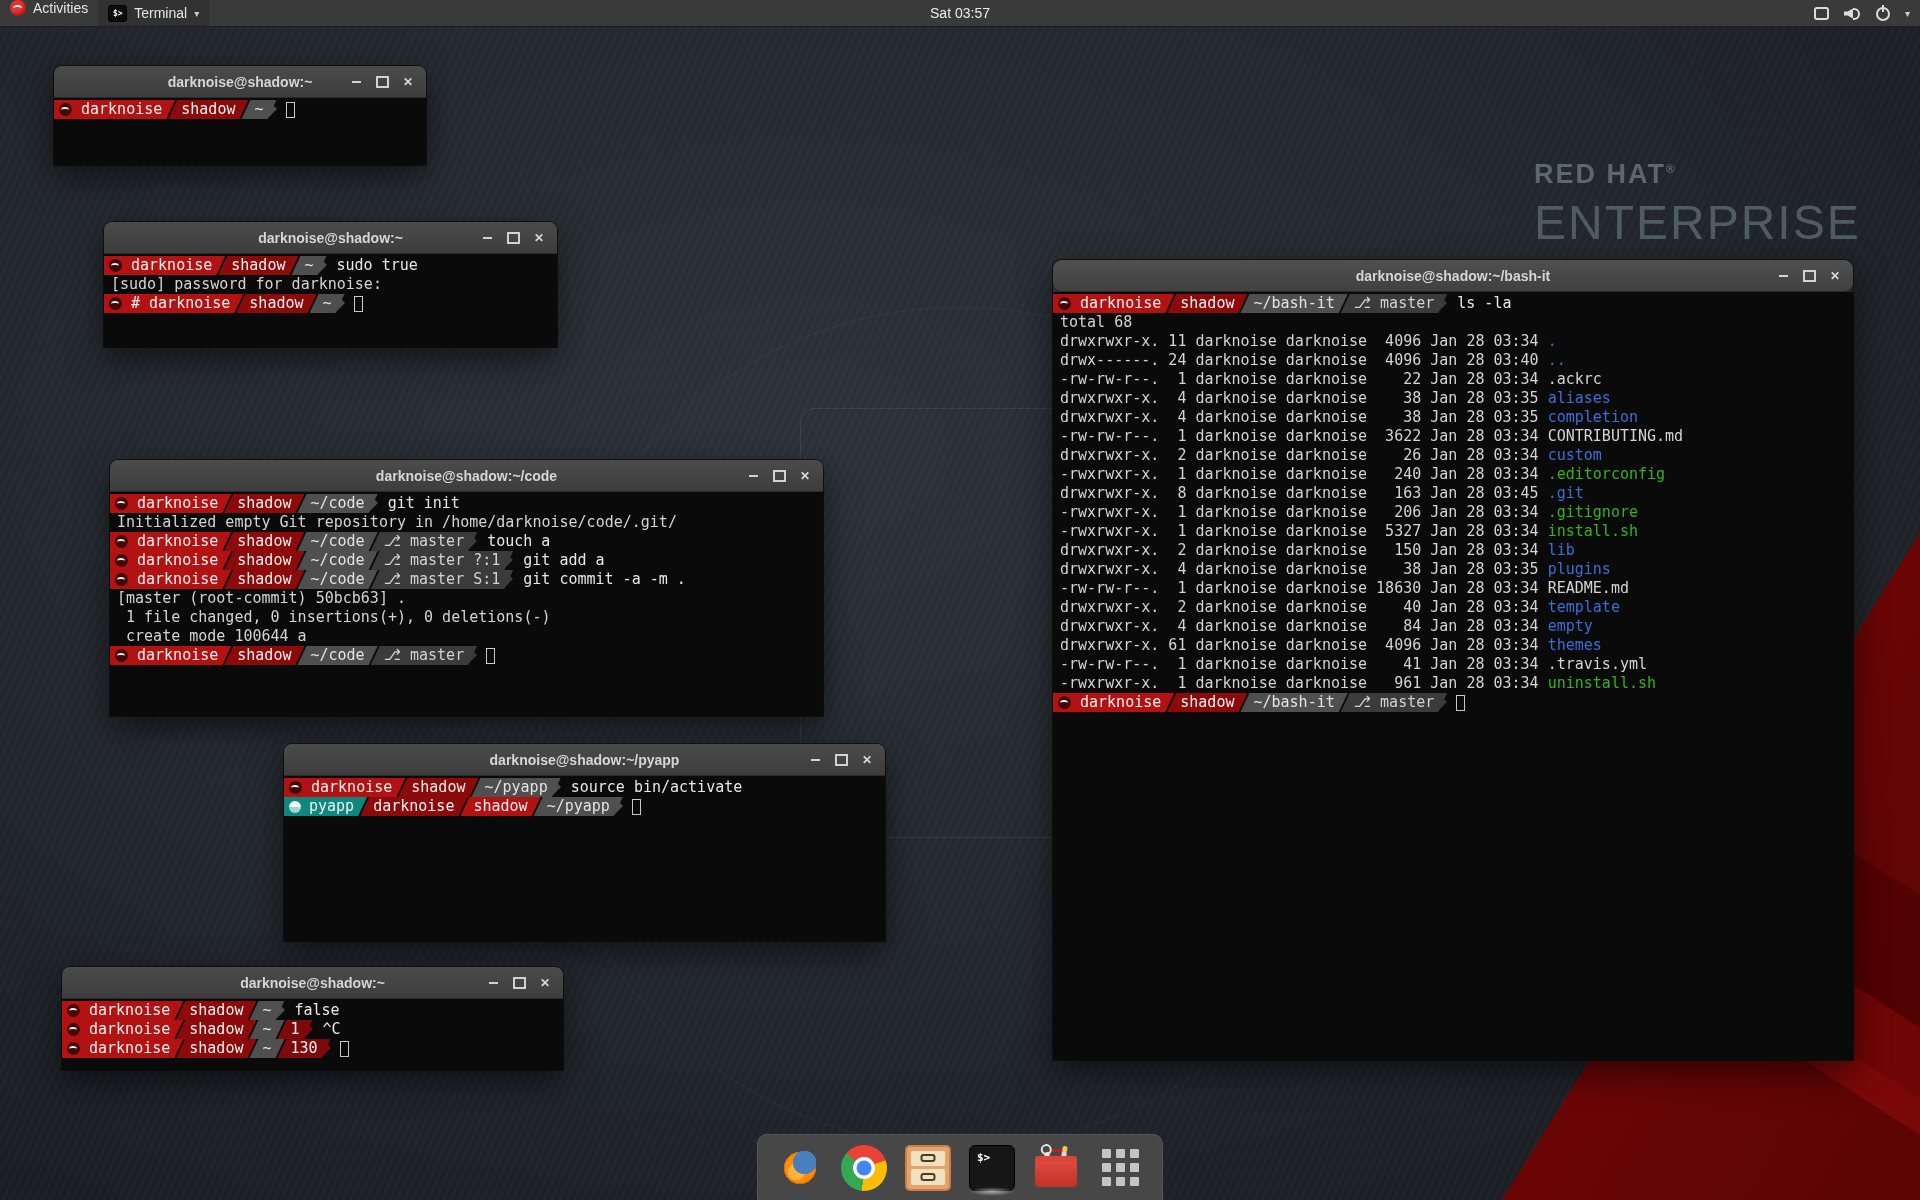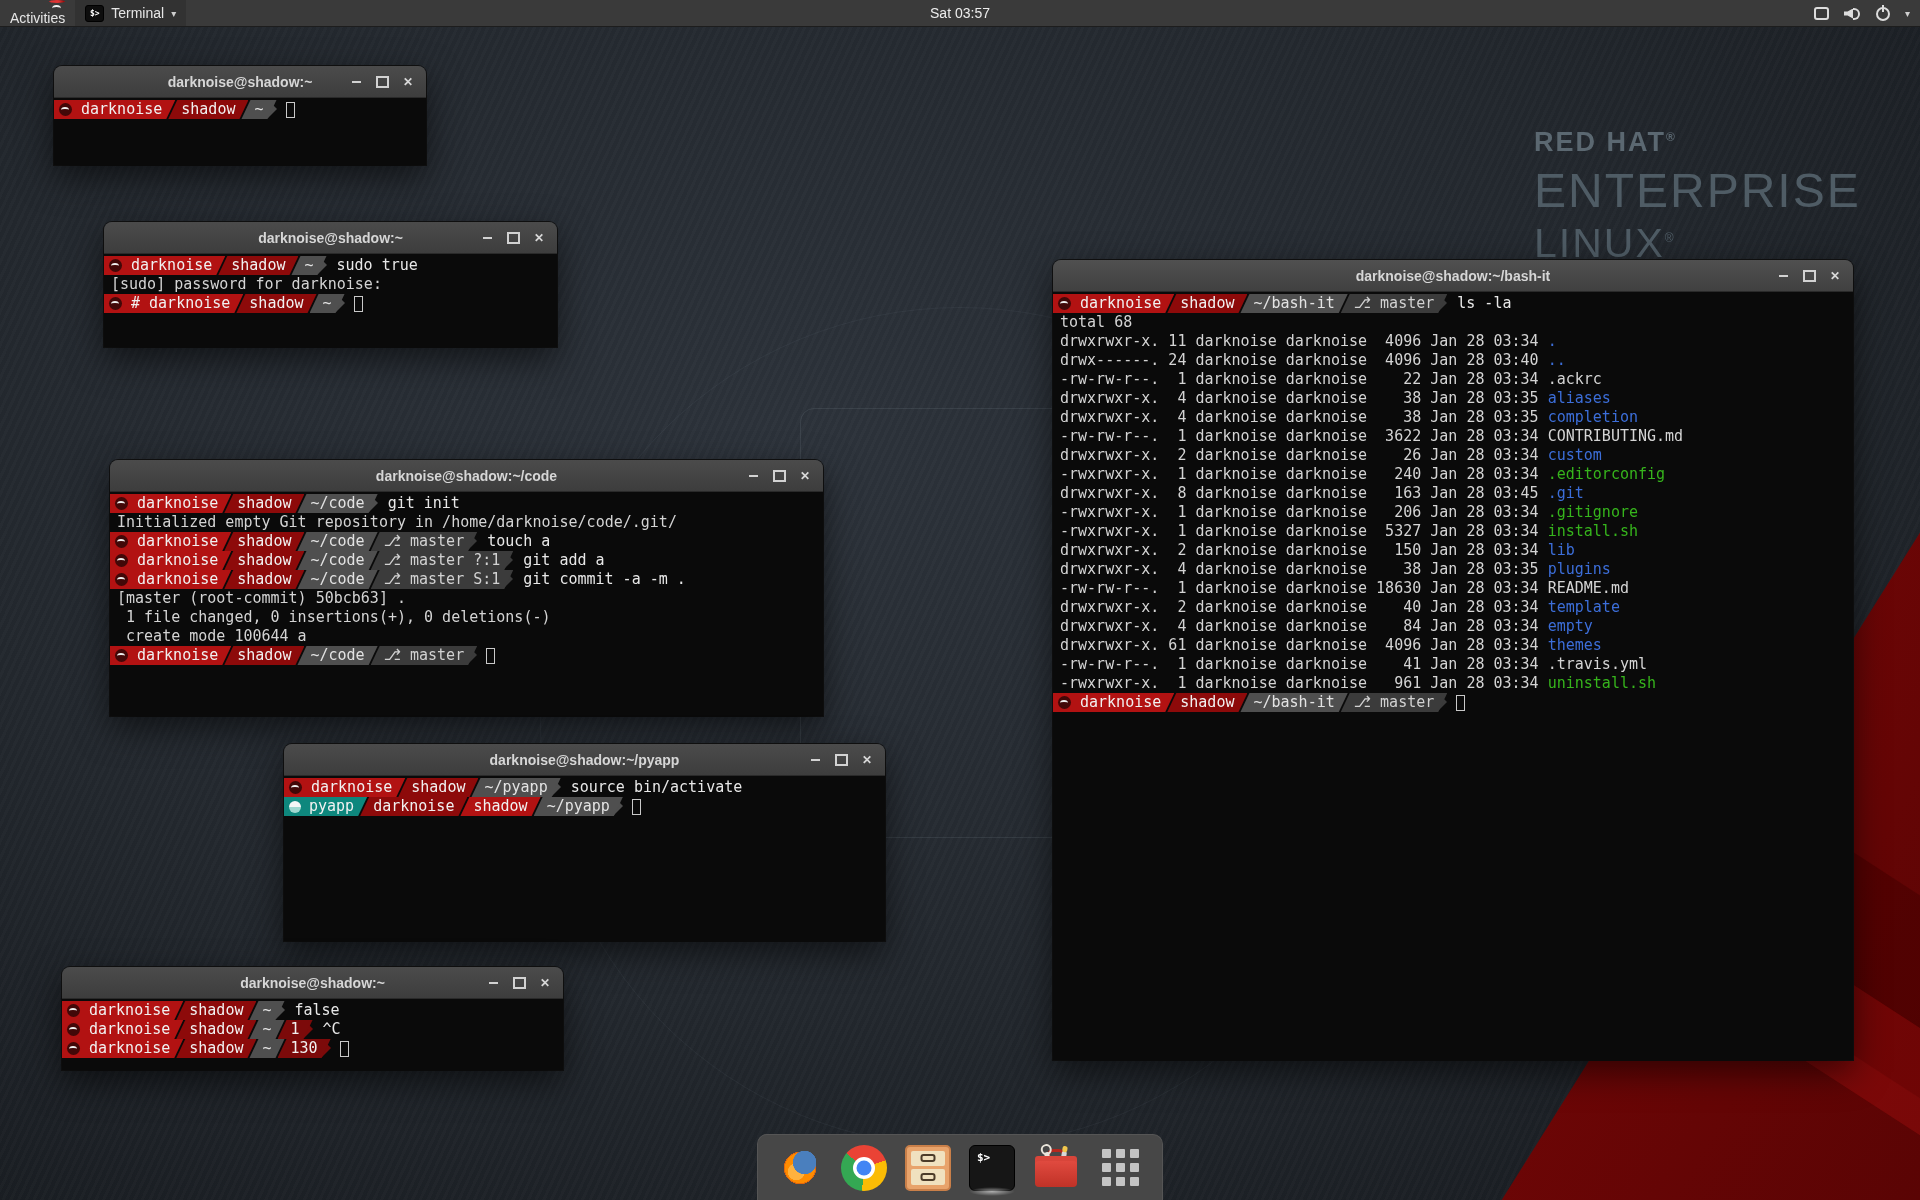--- a/index.html
+++ b/index.html
@@ -25,31 +25,31 @@
   .corner-base { position:absolute; inset:0;
     background:linear-gradient(120deg, #4f0000 0px, #9c0000 34px, #e10000 80px,
       #d30000 170px, #7e0b0b 210px, #a31010 268px, #6f0606 335px, #5a0404 100%); }
   .corner-cross { position:absolute; left:205px; top:-20px; width:170px; height:900px;
     transform:rotate(-57deg); background:rgba(70,0,0,0.55); }
   .corner-cross2 { position:absolute; left:330px; top:120px; width:90px; height:900px;
     transform:rotate(-57deg); background:rgba(255,30,30,0.18); }
 
   
   .brand { position:absolute; left:1534px; top:100px; z-index:1; color:#57646d; user-select:none; }
-  .brand .l1 { font-weight:bold; font-size:27px; letter-spacing:2px; color:#5b6871; }
+  .brand .l1 { font-weight:bold; font-size:27px; letter-spacing:2px; color:#5b6871;margin-top:32px; }
   .brand .l2 { font-size:48px; letter-spacing:2px; color:#4f5c65; margin-top:5px; }
   .brand .l3 { font-size:41px; letter-spacing:2px; color:#4f5c65; margin-top:2px; }
   .reg { font-size:12px; vertical-align:super; }
 
   
   .topbar { position:absolute; left:0; top:0; width:100%; height:27px; background:#3a3a3a;
     border-bottom:1px solid #1d1d1d; z-index:50; display:flex; align-items:center;
     color:#e6e6e6; font-size:14px; }
   .tb-left { display:flex; align-items:center; height:100%; }
-  .tb-activities { display:flex; align-items:flex-end; gap:7px; padding:0 10px; height:100%;flex-direction:column; }
+  .tb-activities { display:flex; align-items:flex-start; gap:7px; padding:0 10px; height:100%; }
   .tb-hat { width:16px; height:16px; border-radius:50%;
     background:radial-gradient(circle at 38% 34%, #e03434 0 40%, #9c0d0d 85%); position:relative; }
   .tb-hat::after { content:""; position:absolute; left:3px; top:5px; width:9px; height:5px;
     border-top:2px solid #f2f2f2; border-radius:50%; }
   .tb-appmenu { display:flex; align-items:center; gap:7px; padding:0 10px; height:100%; background:#323232; }
   .tb-appicon { width:19px; height:17px; background:#0d0d0d; border:1px solid #000; border-radius:3px;
     color:#fff; font:bold 8px/15px "DejaVu Sans Mono",monospace; text-align:center; }
   .tb-chevron { font-size:10px; color:#cfcfcf; }
   .tb-clock { position:absolute; left:50%; transform:translateX(-50%); font-size:14px; color:#ededed; }
   .tb-right { position:absolute; right:10px; top:0; height:27px; display:flex; align-items:center; gap:15px; }
@@ -107,21 +107,21 @@
   .fname-dir  { color:var(--dir-blue); }
   .fname-exec { color:var(--exec-green); }
   .fname-file { color:var(--terminal-fg); }
 
   .w0 { left:54px;  top:66px;  width:372px; height:99px; }
   .w1 { left:104px; top:222px; width:453px; height:125px; }
   .w2 { left:110px; top:460px; width:713px; height:256px; }
   .w3 { left:284px; top:744px; width:601px; height:197px; }
   .w4 { left:62px;  top:967px; width:501px; height:103px; }
   .w5 { left:1053px;top:260px; width:800px; height:800px; }
-  .w5 .titlebar { background:linear-gradient(#505050,#404040); }
+  .w5 .titlebar { background:linear-gradient(#505050,#404040);border-radius:9px; }
 
   
   .dock { position:absolute; left:50%; transform:translateX(-50%); bottom:0; height:66px; z-index:40;
     background:#474747; border:1px solid #555; border-bottom:none; border-radius:10px 10px 0 0;
     display:flex; align-items:center; gap:16px; padding:0 18px; }
   .dock-item { width:48px; height:56px; position:relative; display:flex; align-items:center; justify-content:center; }
   .dicon { width:46px; height:46px; position:relative; }
 
   .ic-firefox { border-radius:50%;
     background:

